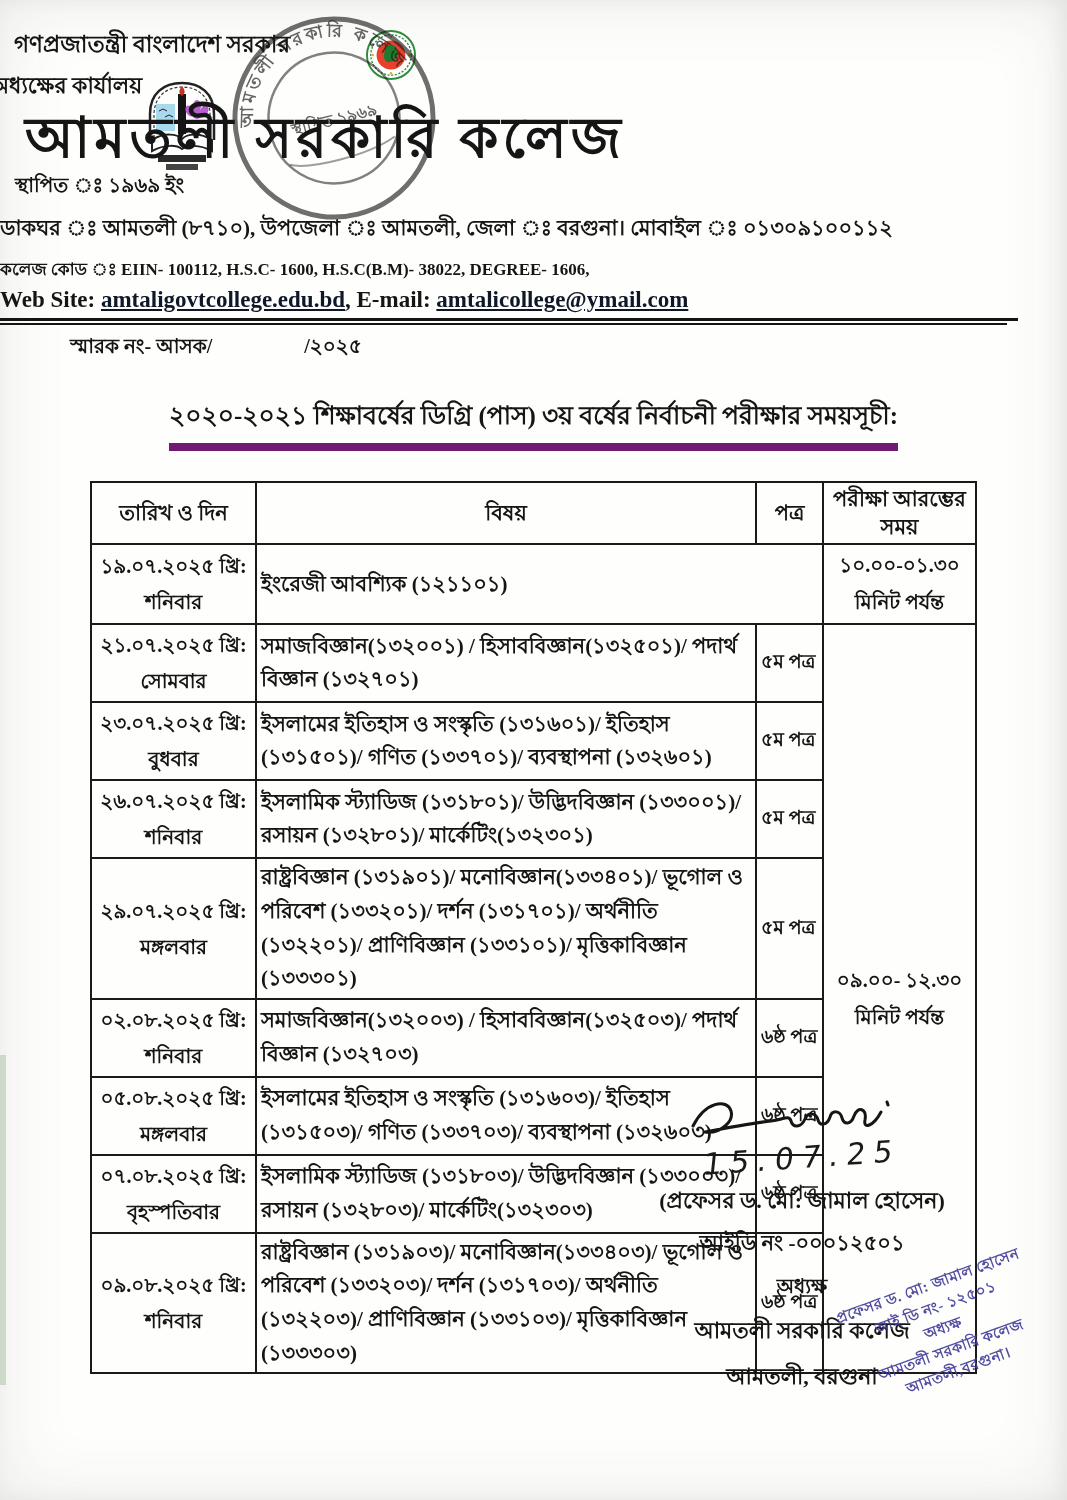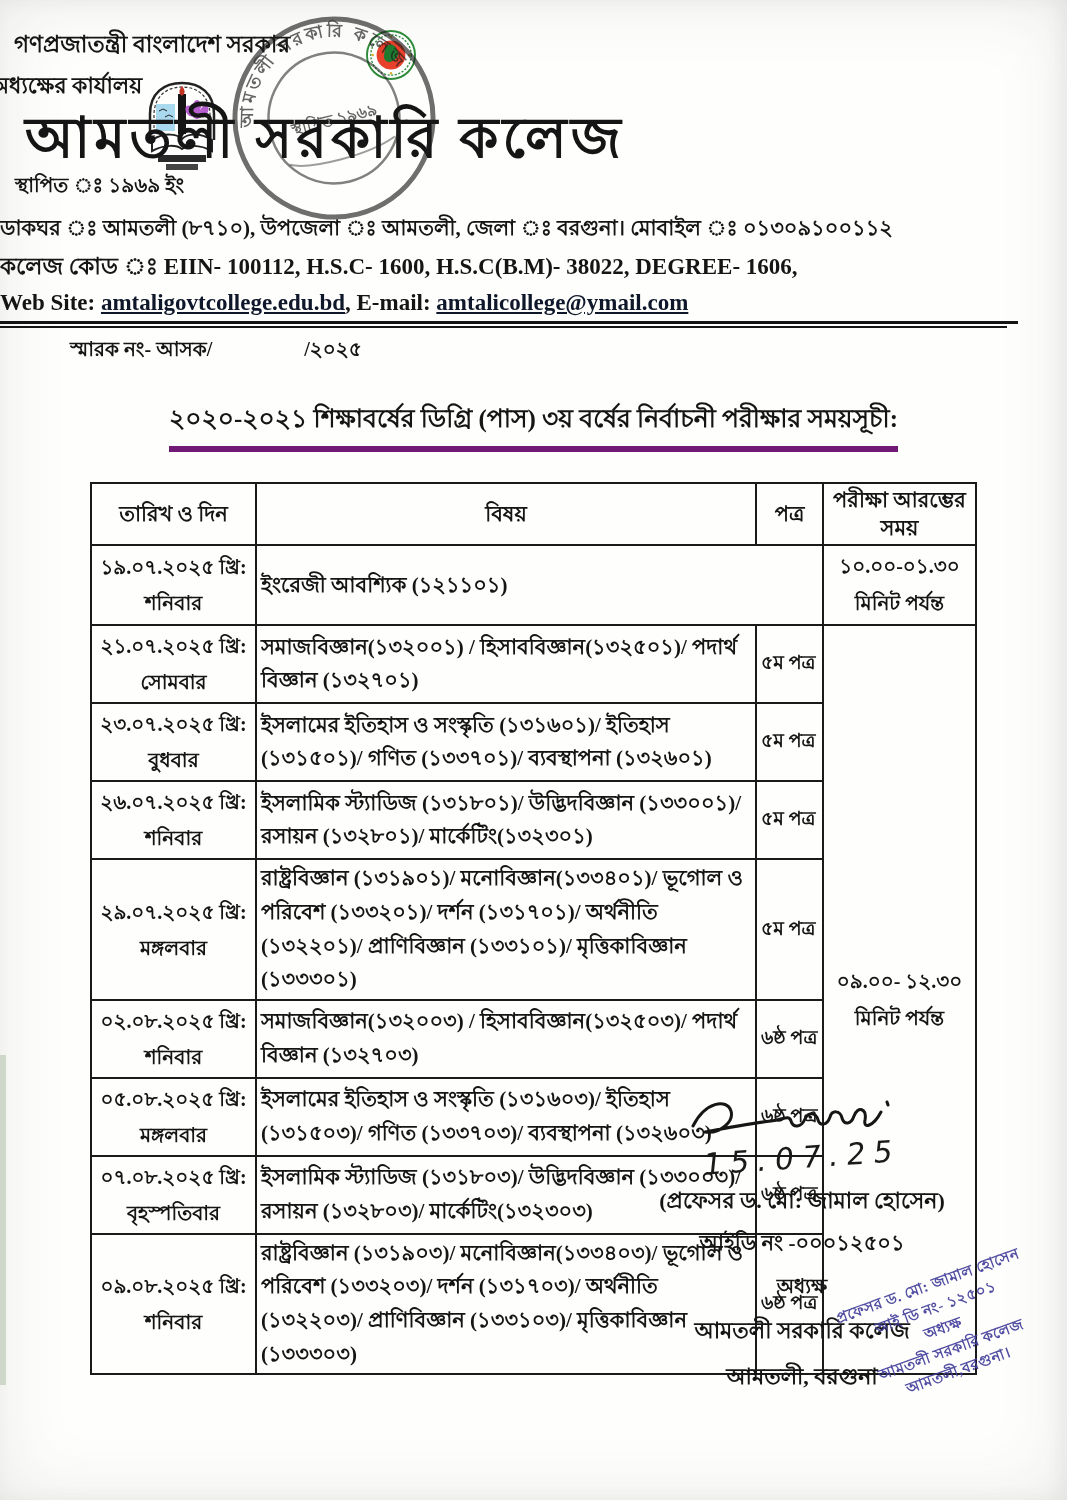--- a/index.html
+++ b/index.html
@@ -11,40 +11,40 @@
   }
   .scan-edge{position:absolute;left:0;top:1055px;width:6px;height:330px;background:#9fb59b;opacity:.45;}
 
   
   .header{position:relative;padding-top:26px;font-weight:700;}
   .gov-line{font-size:23px;transform:translateX(14px);}
   .office-line{font-size:22px;margin-top:3px;transform:translateX(-10px);}
   .college-name{font-size:56px;line-height:1.05;margin-top:4px;letter-spacing:4px;transform:translateX(25px);font-weight:700;}
   .est-line{font-size:20px;margin-top:2px;transform:translateX(15px);}
   .addr-line{font-size:21px;margin-top:9px;}
-  .code-line{font-size:23px;margin-top:1px;font-family:"Liberation Serif",serif;}
+  .code-line{font-size:17px;margin-top:9px;font-family:"Liberation Serif",serif;}
   .web-line{font-size:23px;margin-top:3px;font-family:"Liberation Serif",serif;}
   .doc-link{color:#0f172a;text-decoration:underline;font-weight:700;}
 
   .emblem{position:absolute;left:366px;top:30px;width:50px;height:50px;}
   .crest{position:absolute;left:141px;top:78px;width:82px;height:96px;}
   .seal{position:absolute;left:230px;top:14px;width:208px;height:208px;transform:rotate(-14deg);opacity:.85;z-index:3;}
 
   
   .rule-wrap{margin-top:5px;}
   .rule-a{height:3px;background:#141414;width:1018px;}
   .rule-b{height:2px;background:#141414;width:1007px;margin-top:2px;}
   .memo-row{display:flex;justify-content:space-between;align-items:baseline;
     padding:6px 80px 0 70px;font-size:20px;font-weight:700;gap:40px;}
   .memo-gap{display:inline-block;width:92px;}
 
   
   .notice-title{margin-top:32px;text-align:center;}
   .notice-title span{display:inline-block;font-size:25px;font-weight:700;
-    border-bottom:6px solid #701a75;padding-bottom:4px;}
+    border-bottom:8px solid #701a75;padding-bottom:4px;}
 
   
   table.schedule{margin:30px 0 0 90px;width:885px;border-collapse:collapse;table-layout:fixed;}
   .schedule col.c1{width:165px}.schedule col.c2{width:500px}
   .schedule col.c3{width:67px}.schedule col.c4{width:153px}
   .schedule th,.schedule td{border:2.4px solid #1a1a1a;font-weight:700;vertical-align:middle;padding:2px 4px;}
   .schedule th{font-size:21px;line-height:1.35;}
   .c-date{text-align:center;font-size:20px;line-height:1.8;}
   .c-subj{text-align:left;font-size:21px;line-height:1.6;padding:4px 8px 4px 12px;border-radius:16px;}
   .c-paper{text-align:left;font-size:19px;}

